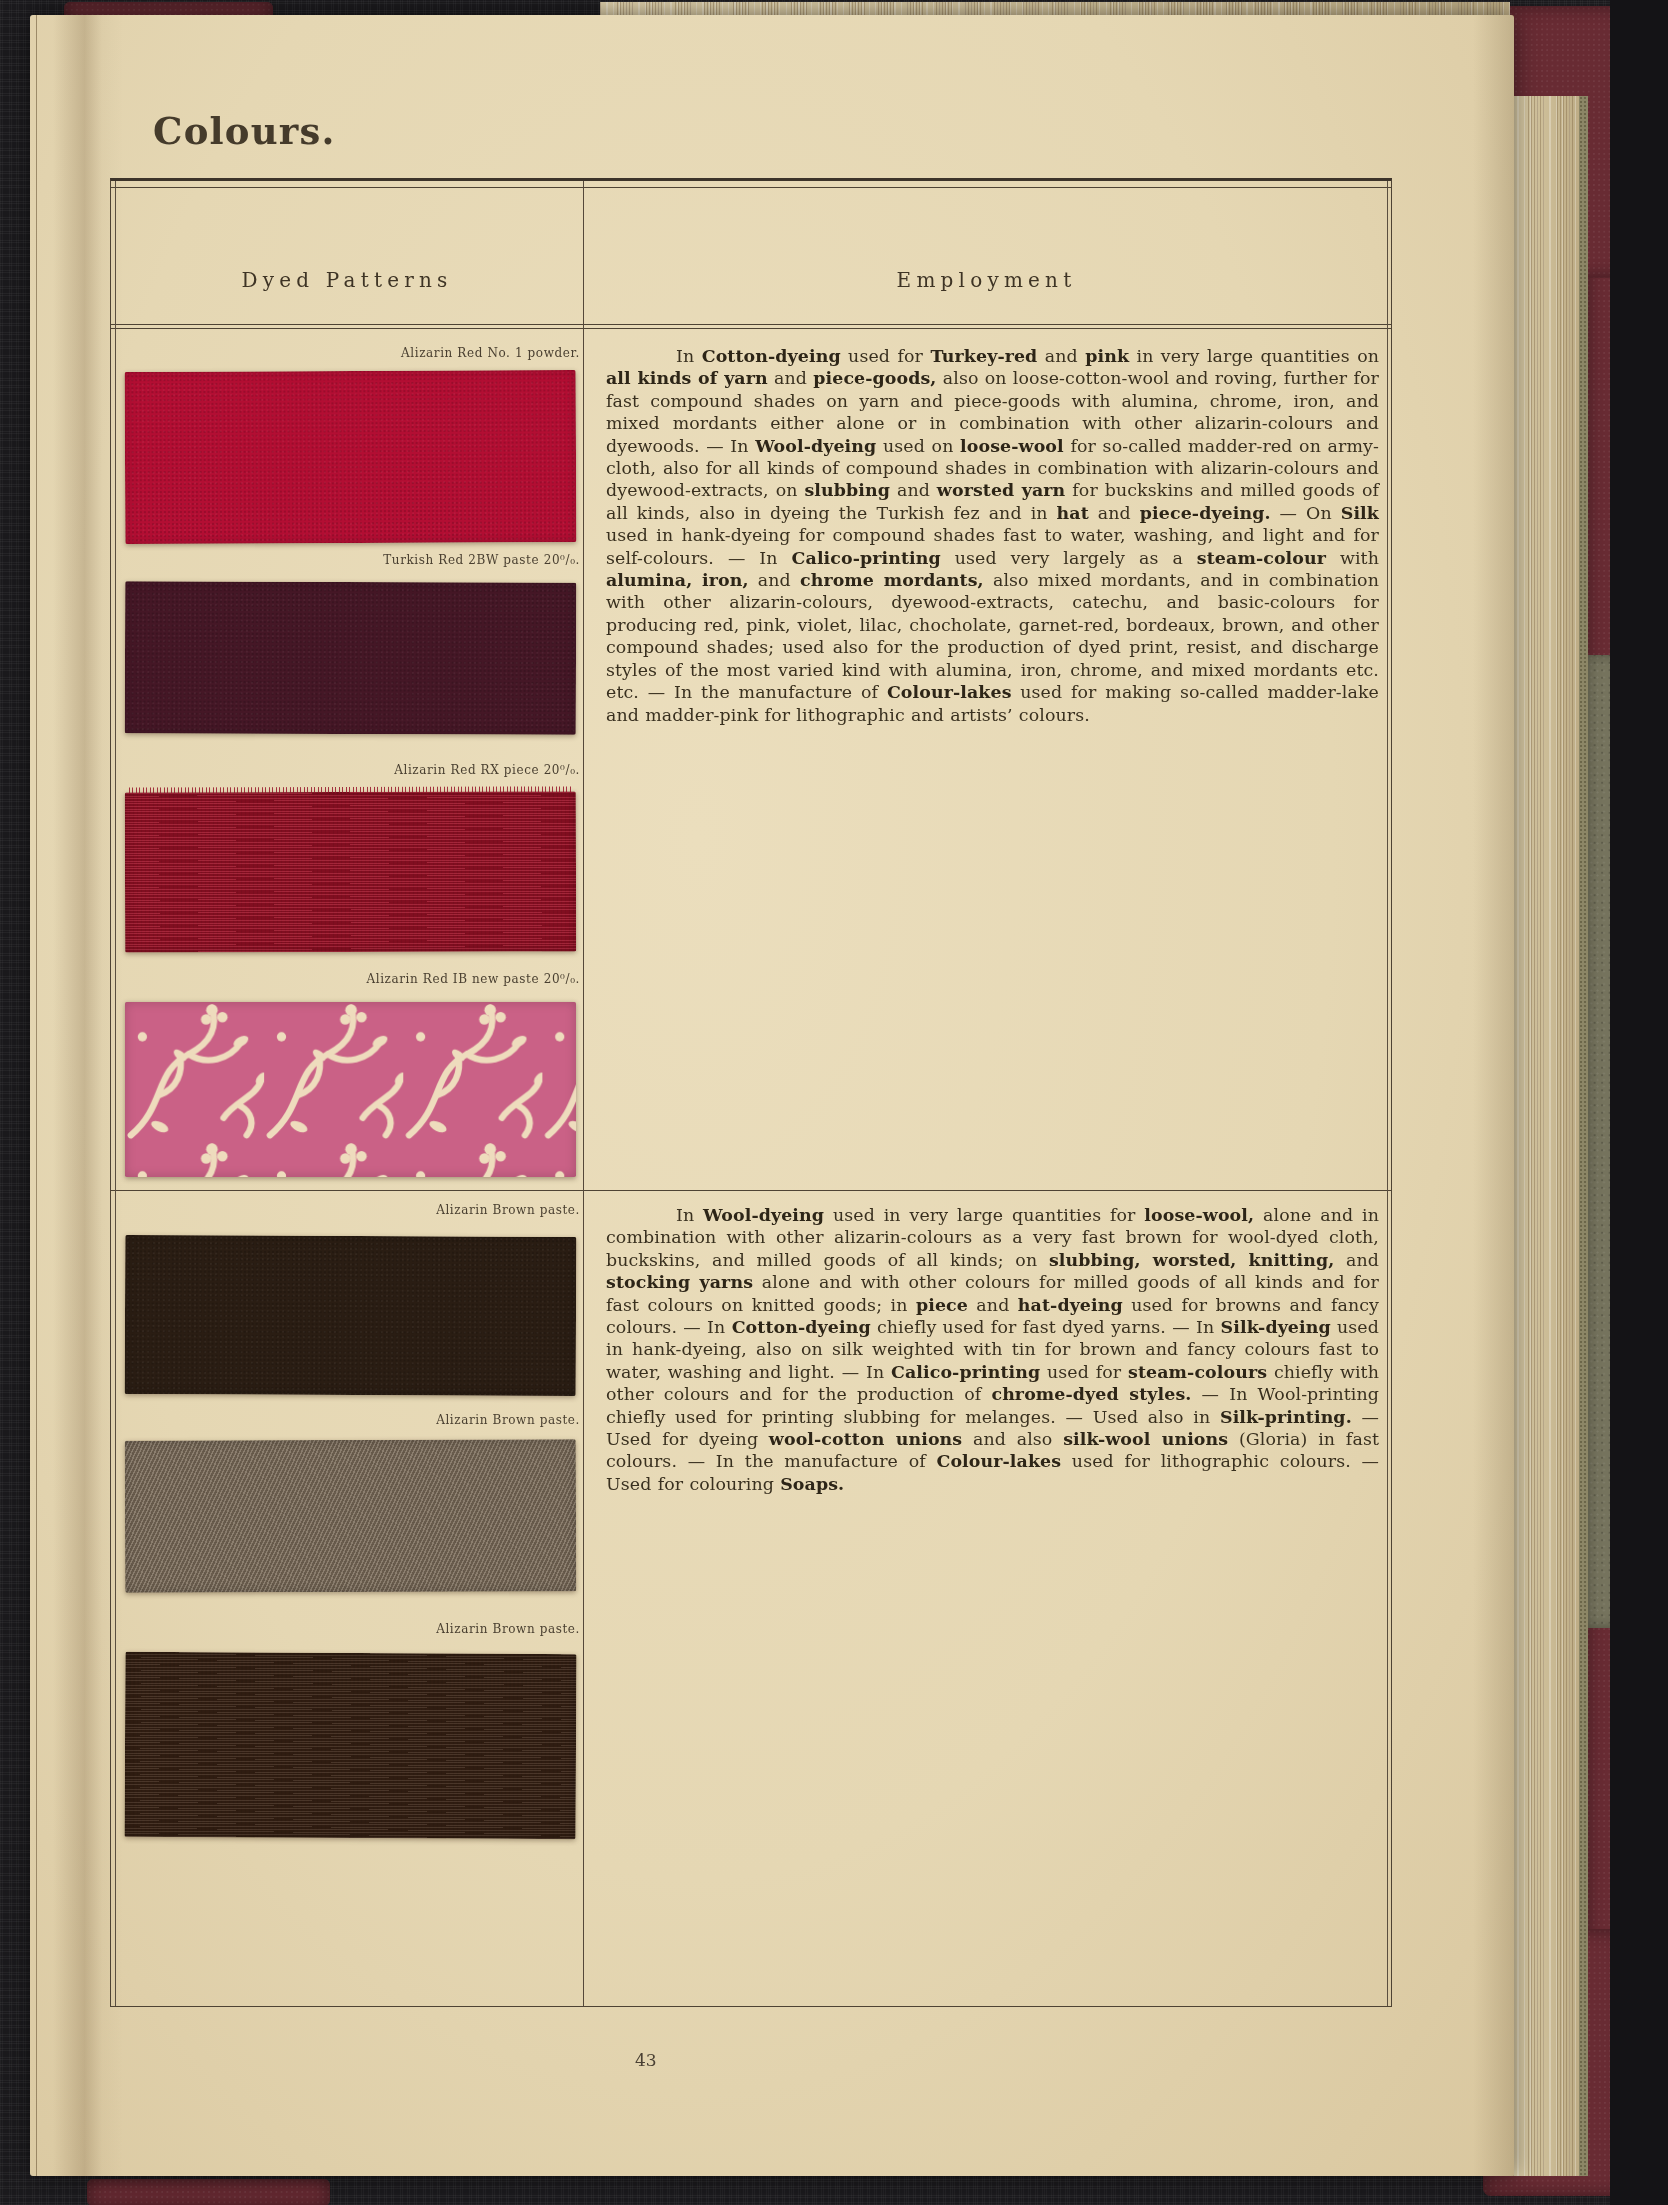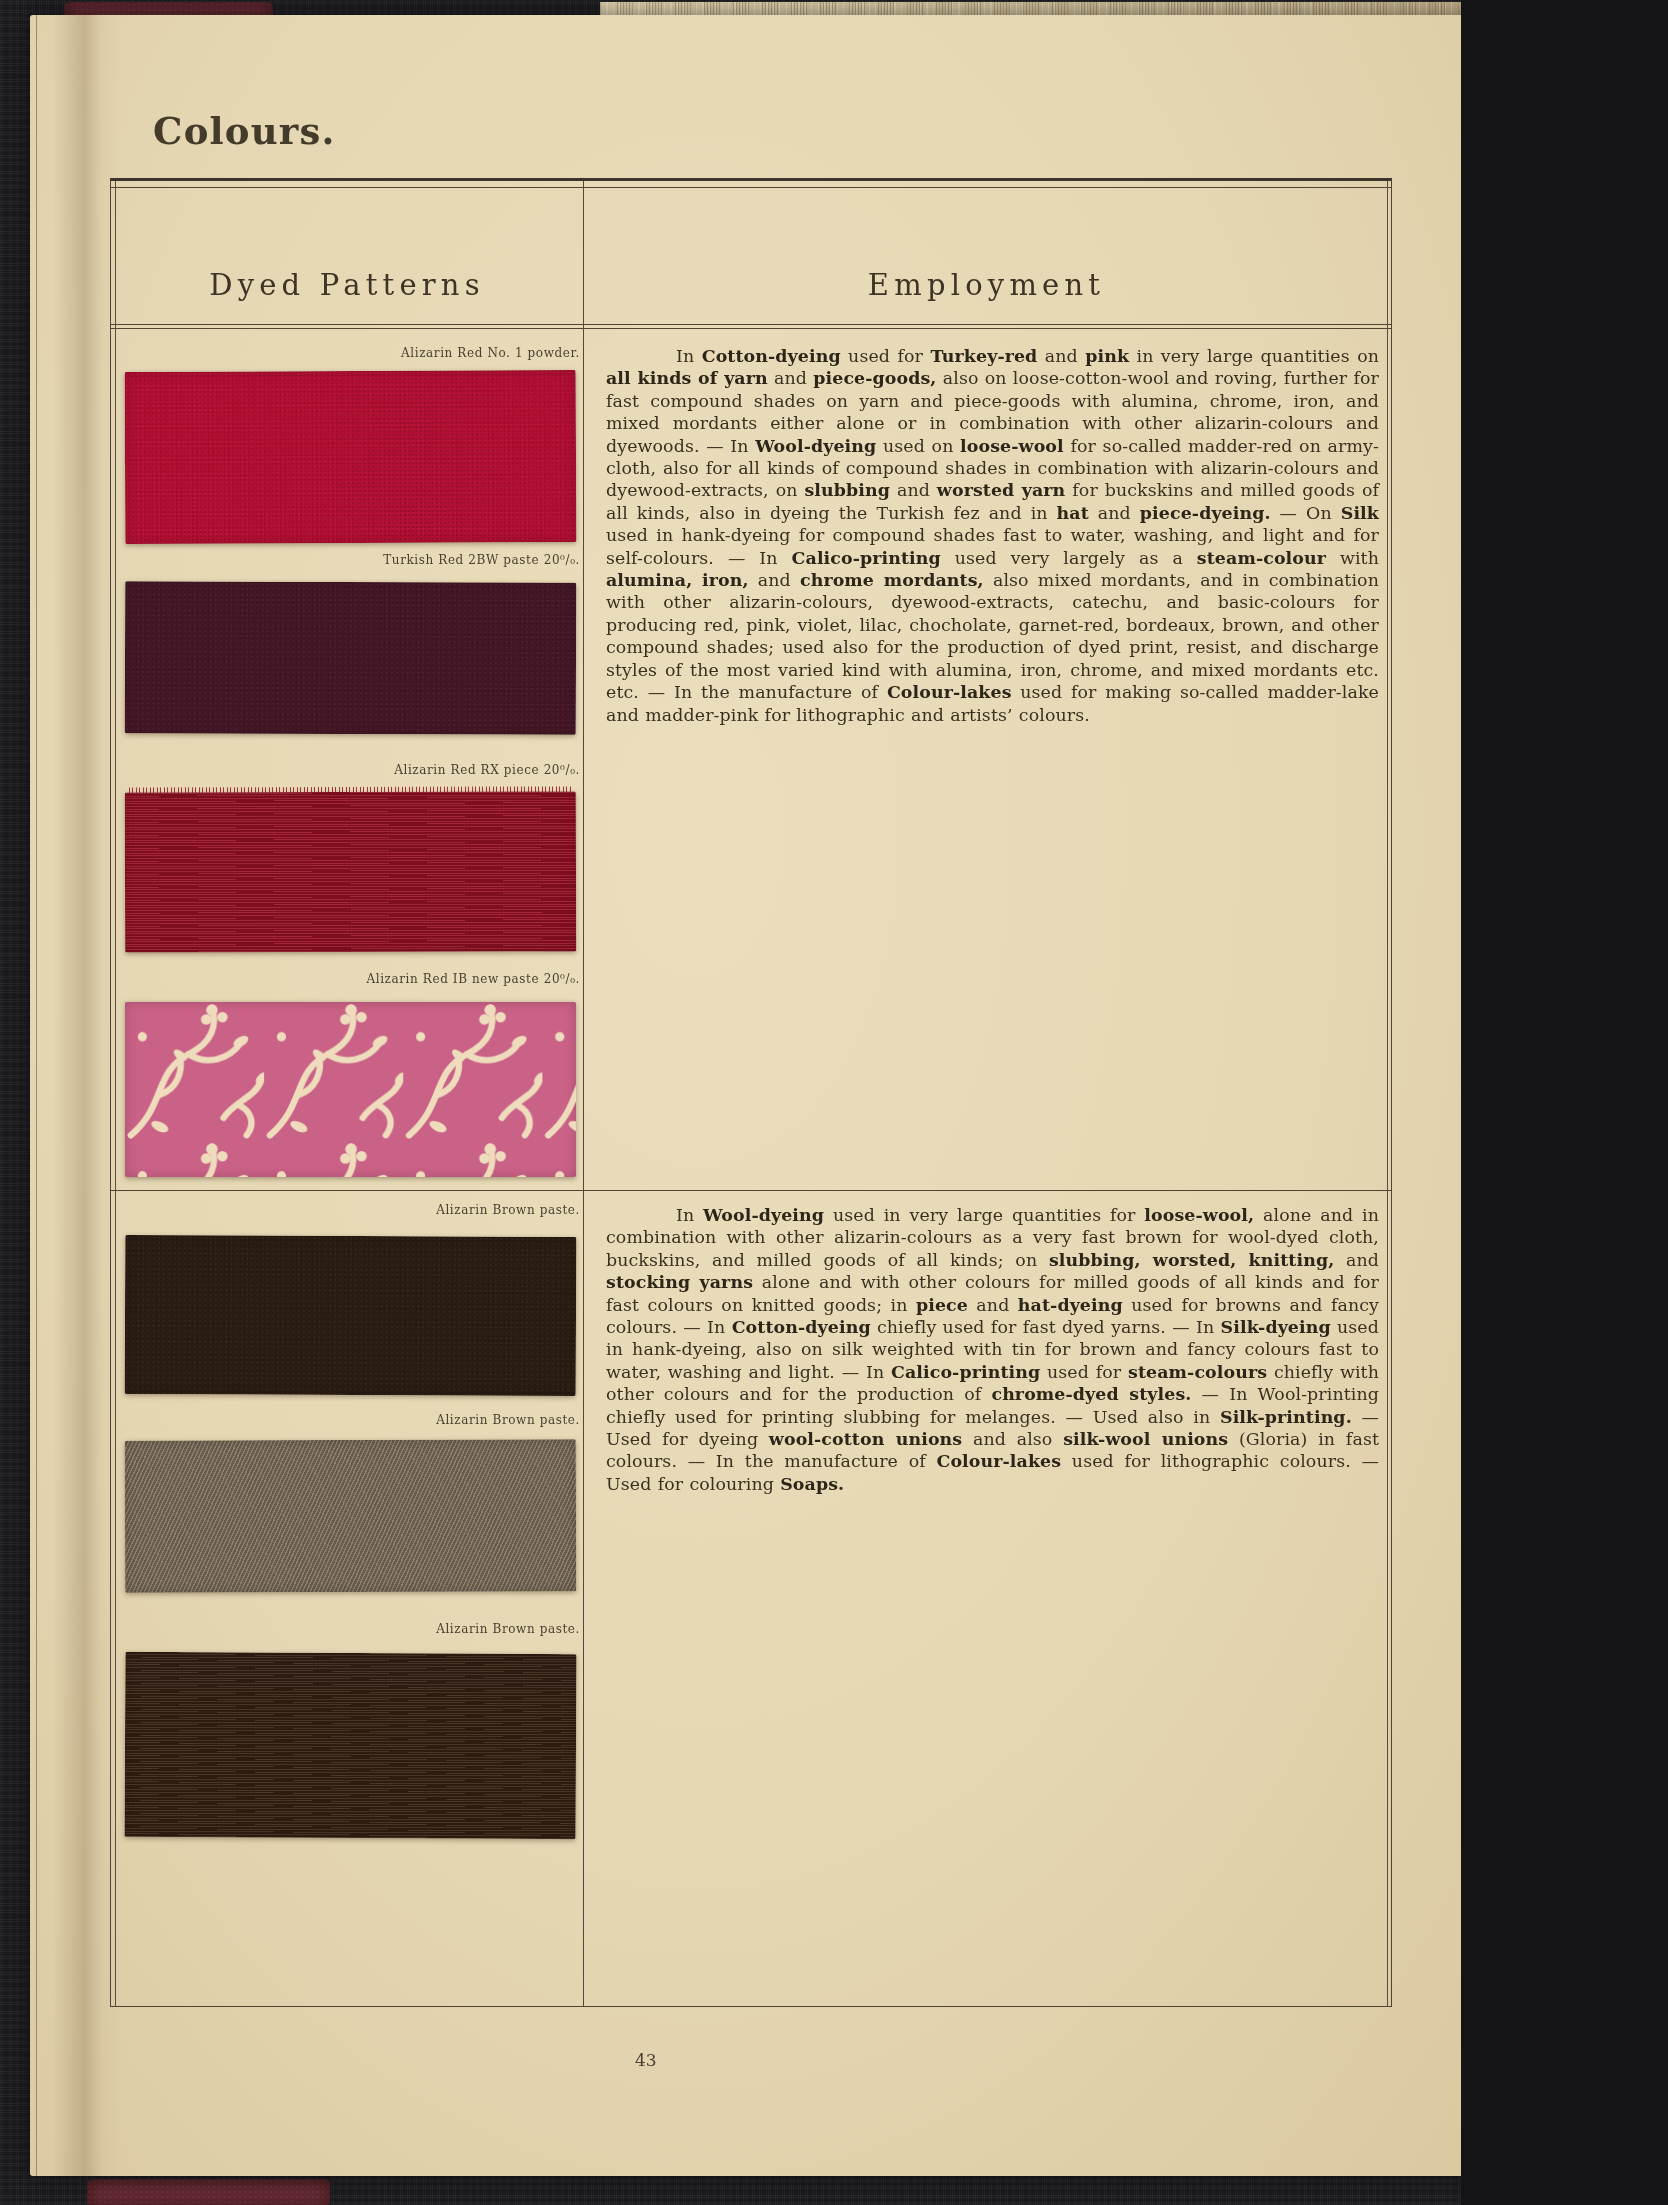--- a/index.html
+++ b/index.html
@@ -1,16 +1,16 @@
 <!DOCTYPE html>
 <html style="font-size:9.3px"><head>
 <meta charset="utf-8">
 <style>
   html,body{margin:0;padding:0;background:#141316;}
-  #stage{position:relative;width:1461px;height:2205px;overflow:hidden;
+  #stage{position:relative;width:1610px;height:2205px;overflow:hidden;
          background-color:#1b1a1d;
          background-image:
            repeating-linear-gradient(0deg, rgba(255,255,255,.045) 0 0.6px, transparent 0.6px 2.3px),
            repeating-linear-gradient(90deg, rgba(255,255,255,.035) 0 0.6px, transparent 0.6px 2.3px);
          font-family:"DejaVu Serif","Liberation Serif",serif;}
 
   .leather{background-color:#682b33;
            background-image:radial-gradient(rgba(255,255,255,.07) 0.6px, transparent 1.2px);
            background-size:5.2px 5.2px;
            box-shadow:inset 0 0 17.4px rgba(0,0,0,.45);}
@@ -42,21 +42,21 @@
          color:#453b2b;letter-spacing:1.2px;}
 
   #ptable{position:absolute;left:110px;top:178px;width:1282px;height:1829px;
           border-top:3.5px solid #3d342a;border-bottom:1.2px solid #4e4334;
           border-left:1.7px solid #4e4334;border-right:1.2px solid #4e4334;box-sizing:border-box;}
   .hline{position:absolute;left:0;right:0;height:1.2px;background:#4e4334;}
   .vline{position:absolute;top:0;bottom:0;width:1.2px;background:#55483a;}
   .vline-inner-left{position:absolute;top:0;bottom:0;left:4px;width:0.6px;background:#5a4e3f;}
   .vline-inner-right{position:absolute;top:0;bottom:0;right:3.5px;width:0.6px;background:#5a4e3f;}
 
-  .col-header{position:absolute;top:87px;font-size:29px;color:#3e3425;letter-spacing:5.2px;
+  .col-header{position:absolute;top:87px;font-size:20px;color:#3e3425;letter-spacing:5.2px;
               text-align:center;white-space:nowrap;}
 
   .swatch-label{position:absolute;left:116px;width:464px;text-align:right;font-size:12px;
                 color:#493f30;letter-spacing:0.6px;white-space:nowrap;}
   .swatch{position:absolute;left:125px;width:451px;border-radius:1.7px;
           box-shadow:0 1.7px 5.8px rgba(60,40,20,.38), inset 0 0 10.4px rgba(0,0,0,.18);}
   .felt{background-image:
           radial-gradient(rgba(255,255,255,.05) 0.6px, transparent 0.9px),
           radial-gradient(rgba(0,0,0,.22) 0.6px, transparent 0.9px);
         background-size:5.2px 5.2px,4px 4px;background-position:0 0,1.7px 2.3px;}

